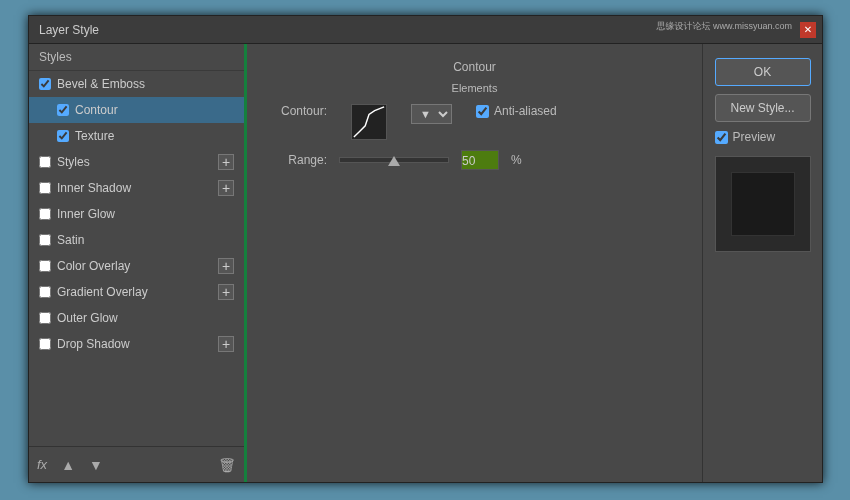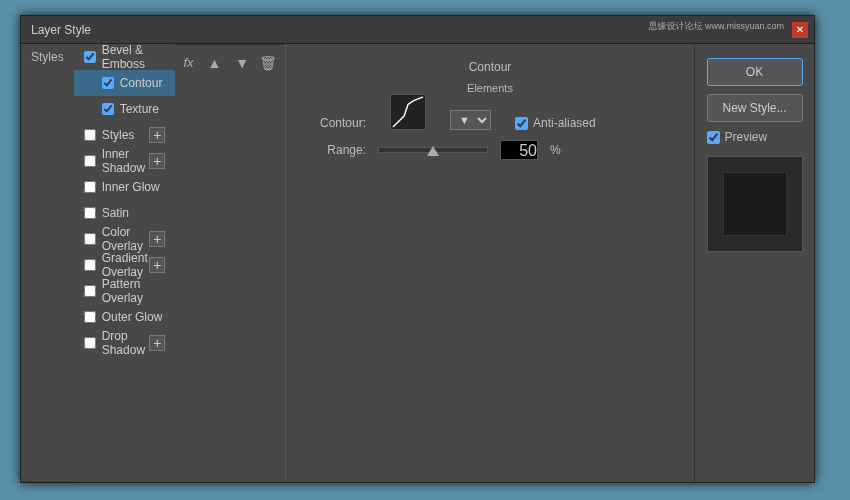--- a/index.html
+++ b/index.html
@@ -8,21 +8,21 @@
       height: 500px;
       background: #5a8fa8;
       font-family: Arial, sans-serif;
       font-size: 12px;
       color: #ccc;
       overflow: hidden;
     }
     .dialog {
       position: absolute;
       top: 15px;
-      left: 20px;
+      left: 28px;
       width: 795px;
       height: 468px;
       background: #484848;
       border: 1px solid #222;
       box-shadow: 0 0 10px rgba(0,0,0,0.8);
     }
     .title-bar {
       background: #3c3c3c;
       height: 28px;
       display: flex;
@@ -57,25 +57,25 @@
       right: 30px;
       font-size: 9px;
       color: #aaa;
     }
     .dialog-body {
       display: flex;
       height: calc(100% - 28px);
     }
     
     .left-panel {
-      width: 265px;
+      width: 218px;
       background: #484848;
-      border-right: 1px solid #15803d;
-      display: flex;
-      flex-direction: row;
+      border-right: 3px solid #15803d;
+      display: flex;
+      flex-direction: column;
     }
     .styles-header {
       padding: 6px 10px;
       color: #bbb;
       font-size: 12px;
       border-bottom: 1px solid #3a3a3a;
     }
     .layer-list {
       flex: 1;
       overflow: hidden;
@@ -157,24 +157,25 @@
     .section-header {
       font-size: 12px;
       color: #bbb;
       margin-bottom: 8px;
       text-align: center;
     }
     .sub-header {
       text-align: center;
       font-size: 11px;
       color: #bbb;
+      margin-bottom: 10px;
     }
     .contour-row {
       display: flex;
-      align-items: flex-end;
+      align-items: flex-start;
       margin-bottom: 10px;
       gap: 24px;
     }
     .contour-label {
       width: 60px;
       text-align: right;
       color: #bbb;
       font-size: 12px;
     }
     .contour-dropdown {
@@ -225,25 +226,25 @@
       transform: translateX(-50%);
       width: 0;
       height: 0;
       border-left: 6px solid transparent;
       border-right: 6px solid transparent;
       border-bottom: 10px solid #aaa;
     }
     .range-value {
       width: 38px;
       height: 20px;
-      background: #000000;
+      background: #4d7c0f;
       border: 1px solid #555;
       color: #ccc;
-      text-align: right;
-      font-size: 16px;
+      text-align: left;
+      font-size: 12px;
       line-height: 20px;
     }
     .percent-label {
       color: #bbb;
       font-size: 12px;
     }
     
     .right-panel {
       width: 120px;
       display: flex;
@@ -359,24 +360,20 @@
           <span class="layer-item-label">Color Overlay</span>
           <div class="plus-btn">+</div>
         </div>
 
         <div class="layer-item">
           <input type="checkbox" style="">
           <span class="layer-item-label">Gradient Overlay</span>
           <div class="plus-btn">+</div>
         </div>
 
-        <div class="layer-item">
-          <input type="checkbox" style="">
-          <span class="layer-item-label">Pattern Overlay</span>
-        </div>
 
         <div class="layer-item">
           <input type="checkbox" style="">
           <span class="layer-item-label">Outer Glow</span>
         </div>
 
         <div class="layer-item">
           <input type="checkbox" style="">
           <span class="layer-item-label">Drop Shadow</span>
           <div class="plus-btn">+</div>

